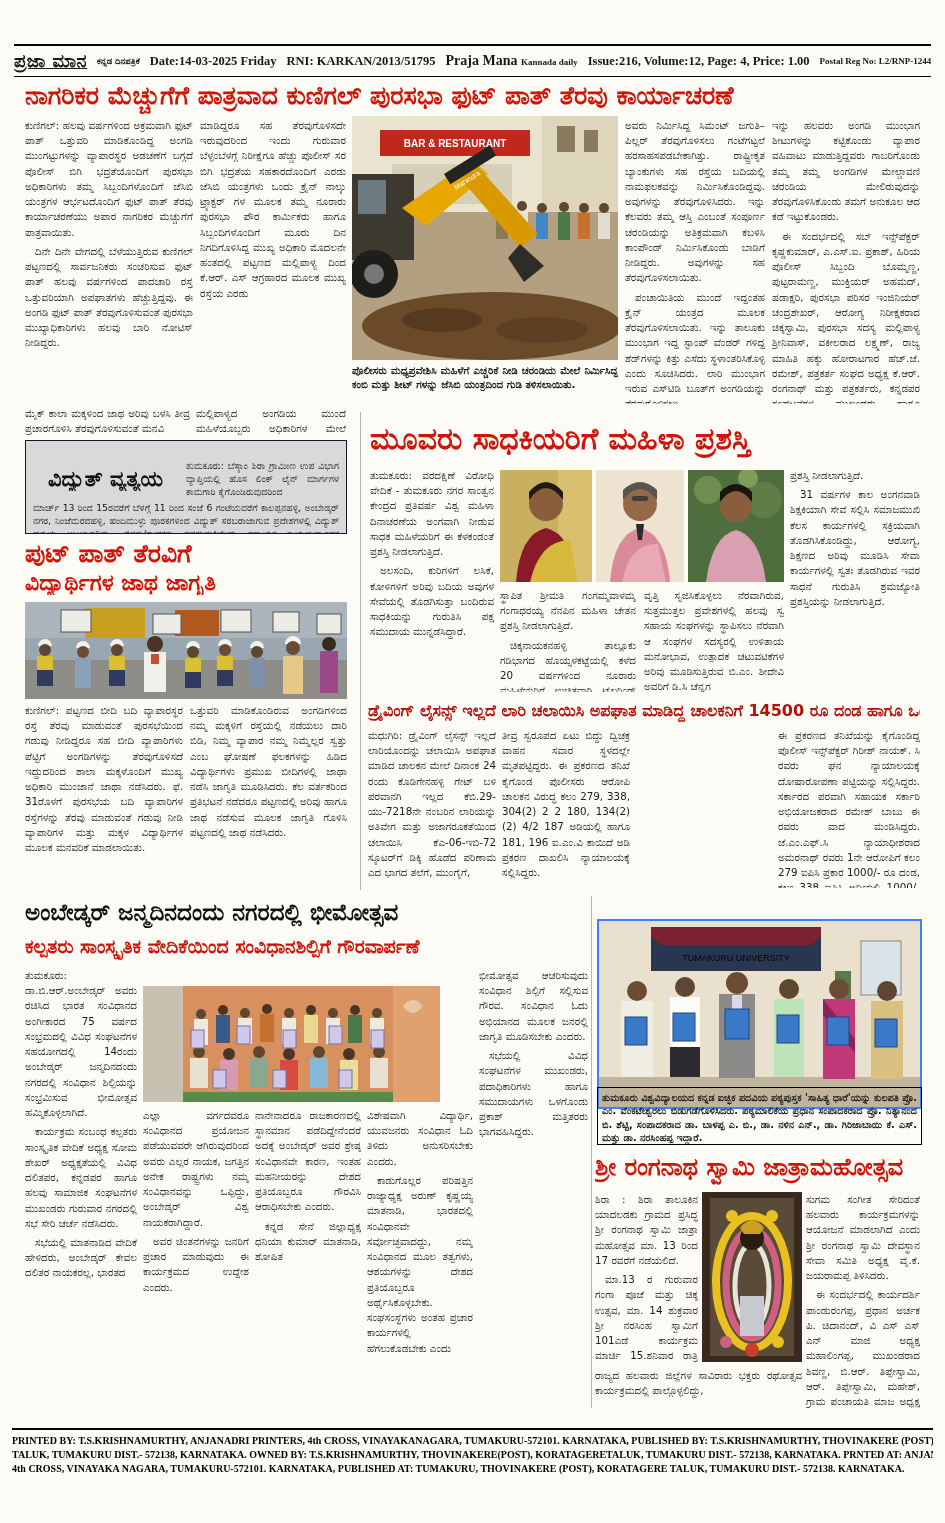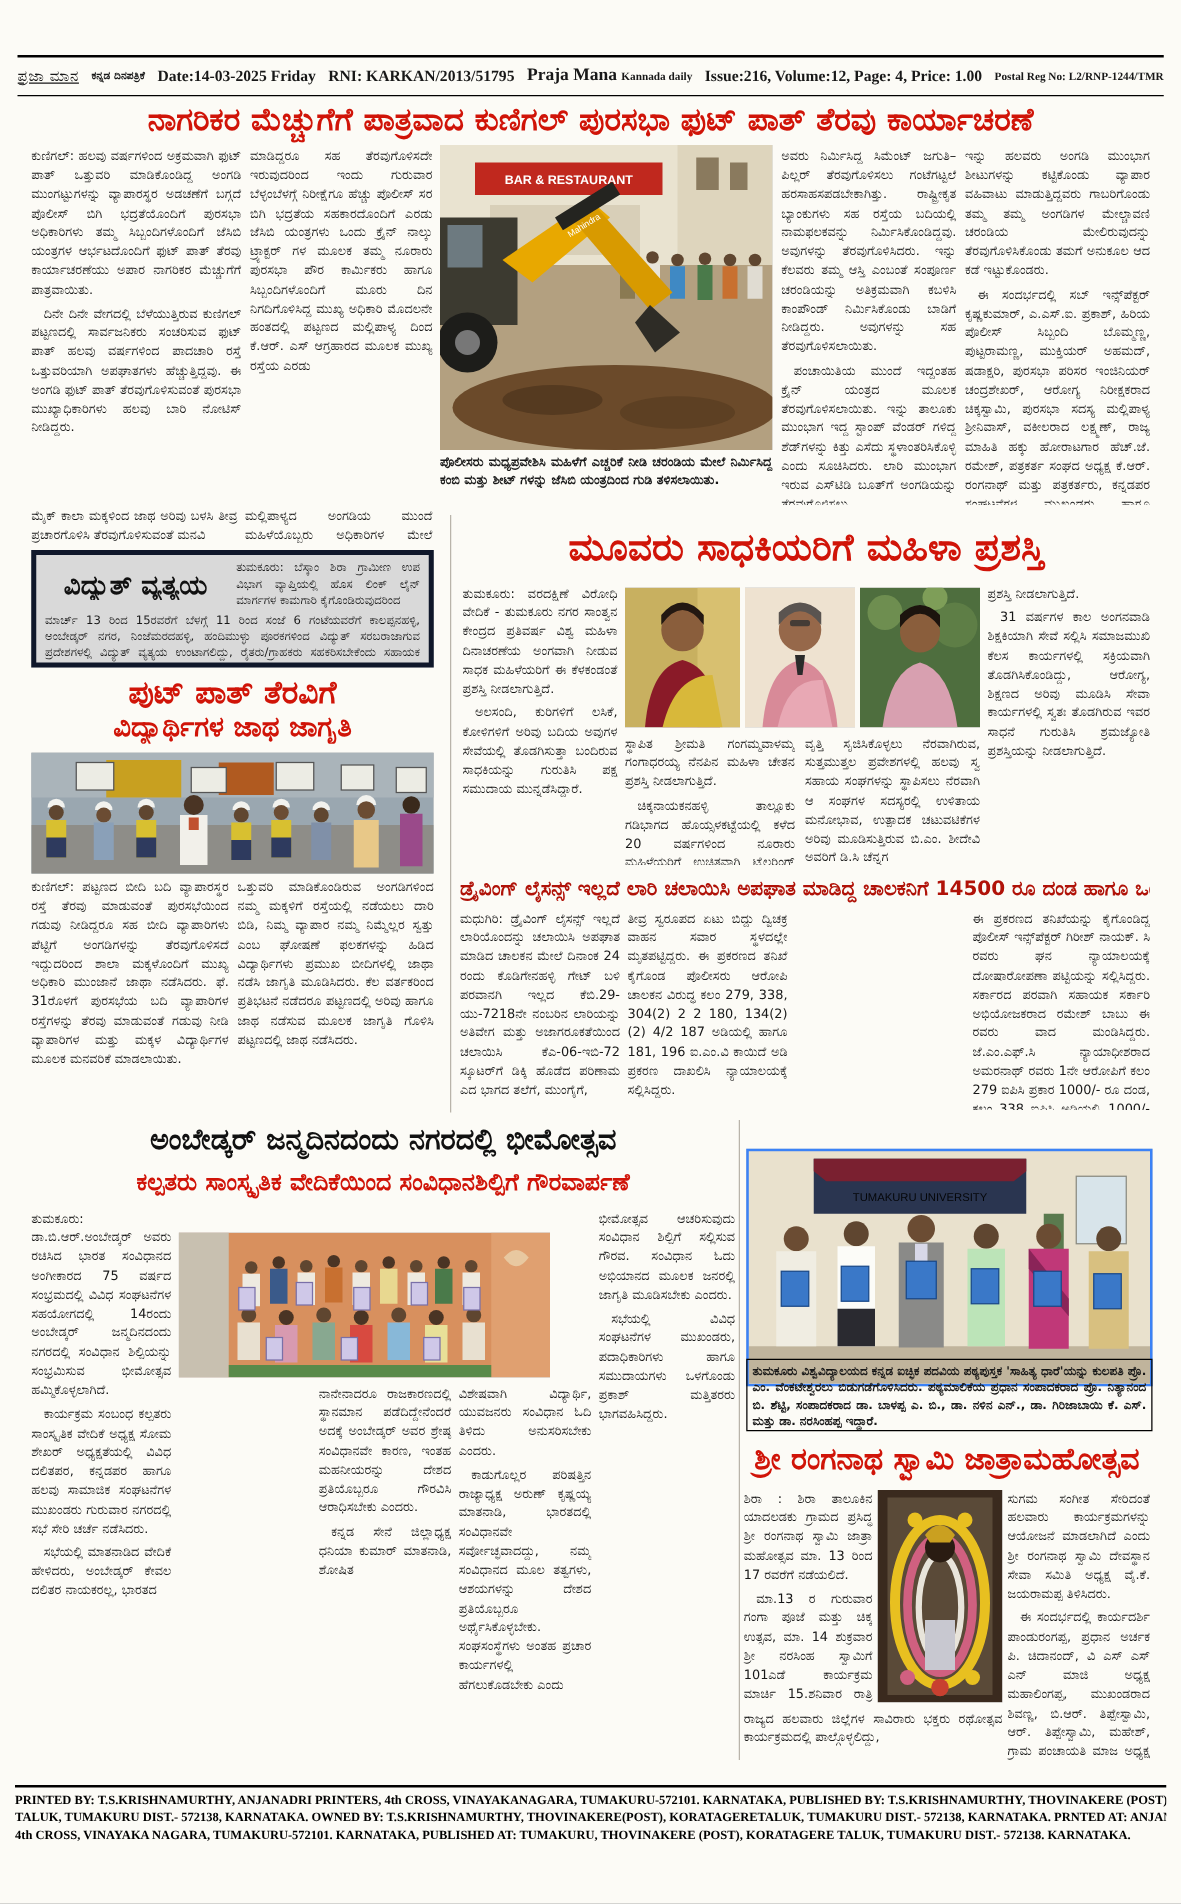--- a/index.html
+++ b/index.html
@@ -2,39 +2,39 @@
 <html><head>
 <meta charset="utf-8">
 <style>
   html,body{margin:0;padding:0;background:#9a9a9a;}
   .page{position:relative;width:945px;height:1523px;margin:0 auto;background:#fcfbf6;
         font-family:"DejaVu Sans",sans-serif;color:#181818;overflow:hidden;}
   .abs{position:absolute;}
   
   .masthead{left:14px;top:44px;width:917px;height:30px;border-top:2px solid #000;border-bottom:1.5px solid #000;
             display:flex;align-items:center;gap:10px;white-space:nowrap;overflow:hidden;}
-  .mh-logo{font-weight:normal;font-size:12px;text-decoration:underline;letter-spacing:.5px;}
+  .mh-logo{font-weight:bold;font-size:18px;text-decoration:underline;letter-spacing:.5px;}
   .mh-tag{font-size:8.5px;font-weight:bold;}
   .mh-serif{font-family:"Liberation Serif",serif;font-weight:bold;font-size:12.5px;}
   .mh-name{font-family:"Liberation Serif",serif;font-weight:bold;font-size:14px;}
   .mh-name small{font-size:9px;font-weight:bold;}
   .mh-small{font-family:"Liberation Serif",serif;font-weight:bold;font-size:9px;}
   
-  .hl{font-weight:bold;text-align:center;white-space:nowrap;overflow:hidden;}
+  .hl{font-weight:bold;text-align:left;white-space:nowrap;overflow:hidden;}
   .hl-red{color:#d01408;}
   .hl-darkred{color:#b01208;}
   .hl-black{color:#111;}
   
   .body-col{font-size:10.3px;line-height:1.48;text-align:justify;overflow:hidden;}
   .body-col p{margin:0 0 4px 0;text-indent:10px;}
   .body-col p:first-child{text-indent:0;}
   .caption{font-size:10.2px;font-weight:bold;line-height:1.4;text-align:justify;overflow:hidden;}
   .photo{overflow:hidden;background:#ccc;}
   .photo svg{display:block;}
-  .graybox{background:#d9d9d9;border:4px solid #0f172a;padding:4px 7px;box-sizing:border-box;overflow:hidden;}
+  .graybox{background:#d9d9d9;border:1px solid #0f172a;padding:18px 7px;box-sizing:border-box;overflow:hidden;}
   .graybox .gb-top{display:flex;gap:8px;align-items:center;}
   .gb-title{font-size:21px;font-weight:bold;color:#111;flex:0 0 145px;text-align:center;white-space:nowrap;overflow:hidden;}
   .gb-intro{font-size:9.3px;line-height:1.4;text-align:justify;}
   .gb-body{font-size:9.3px;line-height:1.42;text-align:justify;margin-top:3px;}
   .vrule{width:1px;background:#b9b4aa;}
   
   .footer{left:12px;top:1428px;width:921px;border-top:2.5px solid #000;padding-top:4px;
           font-family:"Liberation Serif",serif;font-weight:bold;font-size:10px;line-height:1.4;color:#000;}
   .footer div{white-space:nowrap;overflow:hidden;}
 </style>
@@ -375,20 +375,24 @@
           <rect x="186" y="40" width="13" height="18"></rect>
         <rect x="228" y="44" width="13" height="18"></rect>
           <rect x="70" y="84" width="13" height="18"></rect>
         <rect x="130" y="84" width="13" height="18"></rect>
           <rect x="196" y="84" width="13" height="18"></rect>
       </g>
       <rect x="40" y="106" width="210" height="10" fill="#5a8a4a"></rect>
     </svg>
   </div>
 
+  <div class="abs body-col" style="left:143px;top:1108px;width:106px;height:300px;">
+    <p>ಎಲ್ಲಾ ವರ್ಗದವರೂ ಸಂವಿಧಾನದ ಪ್ರಯೋಜನ ಪಡೆಯುವವರೇ ಆಗಿರುವುದರಿಂದ ಅವರು ಎಲ್ಲರ ನಾಯಕ, ಜಗತ್ತಿನ ಅನೇಕ ರಾಷ್ಟ್ರಗಳು ನಮ್ಮ ಸಂವಿಧಾನವನ್ನು ಒಪ್ಪಿದ್ದು, ಅಂಬೇಡ್ಕರ್ ವಿಶ್ವ ನಾಯಕರಾಗಿದ್ದಾರೆ.</p>
+    <p>ಅವರ ಚಿಂತನೆಗಳನ್ನು ಜನರಿಗೆ ಪ್ರಚಾರ ಮಾಡುವುದು ಈ ಕಾರ್ಯಕ್ರಮದ ಉದ್ದೇಶ ಎಂದರು.</p>
+  </div>
   <div class="abs body-col" style="left:255px;top:1108px;width:106px;height:300px;">
     <p>ನಾನೇನಾದರೂ ರಾಜಕಾರಣದಲ್ಲಿ ಸ್ಥಾನಮಾನ ಪಡೆದಿದ್ದೇನೆಂದರೆ ಅದಕ್ಕೆ ಅಂಬೇಡ್ಕರ್ ಅವರ ಶ್ರೇಷ್ಠ ಸಂವಿಧಾನವೇ ಕಾರಣ, ಇಂತಹ ಮಹನೀಯರನ್ನು ದೇಶದ ಪ್ರತಿಯೊಬ್ಬರೂ ಗೌರವಿಸಿ ಆರಾಧಿಸಬೇಕು ಎಂದರು.</p>
     <p>ಕನ್ನಡ ಸೇನೆ ಜಿಲ್ಲಾಧ್ಯಕ್ಷ ಧನಿಯಾ ಕುಮಾರ್ ಮಾತನಾಡಿ, ಶೋಷಿತ</p>
   </div>
   <div class="abs body-col" style="left:367px;top:1108px;width:106px;height:300px;">
     <p>ವಿಶೇಷವಾಗಿ ವಿದ್ಯಾರ್ಥಿ, ಯುವಜನರು ಸಂವಿಧಾನ ಓದಿ ತಿಳಿದು ಅನುಸರಿಸಬೇಕು ಎಂದರು.</p>
     <p>ಕಾಡುಗೊಲ್ಲರ ಪರಿಷತ್ತಿನ ರಾಜ್ಯಾಧ್ಯಕ್ಷ ಅರುಣ್ ಕೃಷ್ಣಯ್ಯ ಮಾತನಾಡಿ, ಭಾರತದಲ್ಲಿ ಸಂವಿಧಾನವೇ ಸರ್ವೋಚ್ಛವಾದದ್ದು, ನಮ್ಮ ಸಂವಿಧಾನದ ಮೂಲ ತತ್ವಗಳು, ಆಶಯಗಳನ್ನು ದೇಶದ ಪ್ರತಿಯೊಬ್ಬರೂ ಅರ್ಥೈಸಿಕೊಳ್ಳಬೇಕು. ಸಂಘಸಂಸ್ಥೆಗಳು ಅಂತಹ ಪ್ರಚಾರ ಕಾರ್ಯಗಳಲ್ಲಿ ಹೆಗಲುಕೊಡಬೇಕು ಎಂದು</p>
   </div>
   <div class="abs body-col" style="left:479px;top:968px;width:109px;height:440px;">
     <p>ಭೀಮೋತ್ಸವ ಆಚರಿಸುವುದು ಸಂವಿಧಾನ ಶಿಲ್ಪಿಗೆ ಸಲ್ಲಿಸುವ ಗೌರವ. ಸಂವಿಧಾನ ಓದು ಅಭಿಯಾನದ ಮೂಲಕ ಜನರಲ್ಲಿ ಜಾಗೃತಿ ಮೂಡಿಸಬೇಕು ಎಂದರು.</p>

